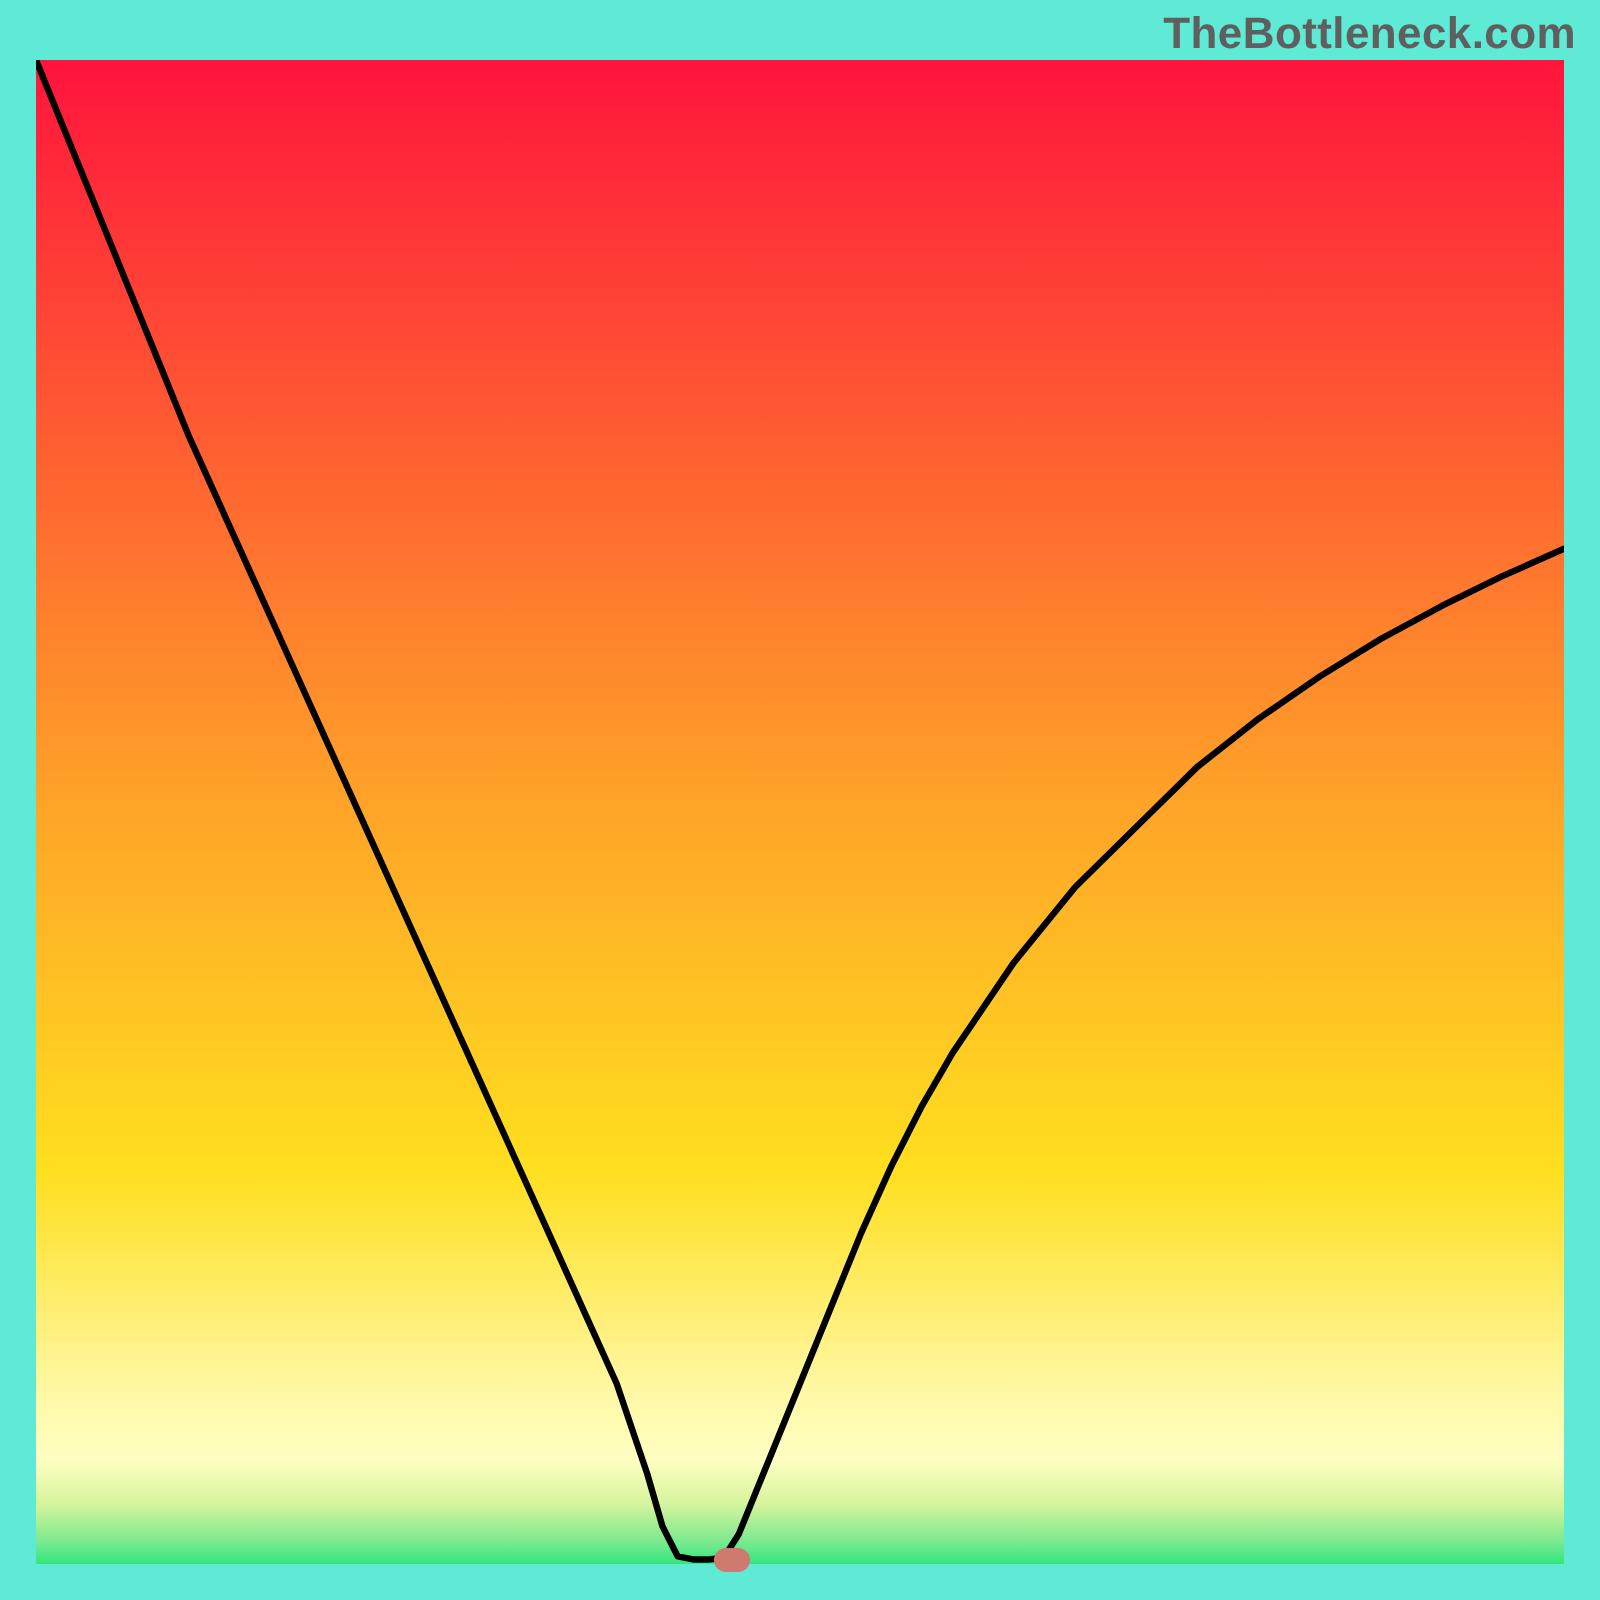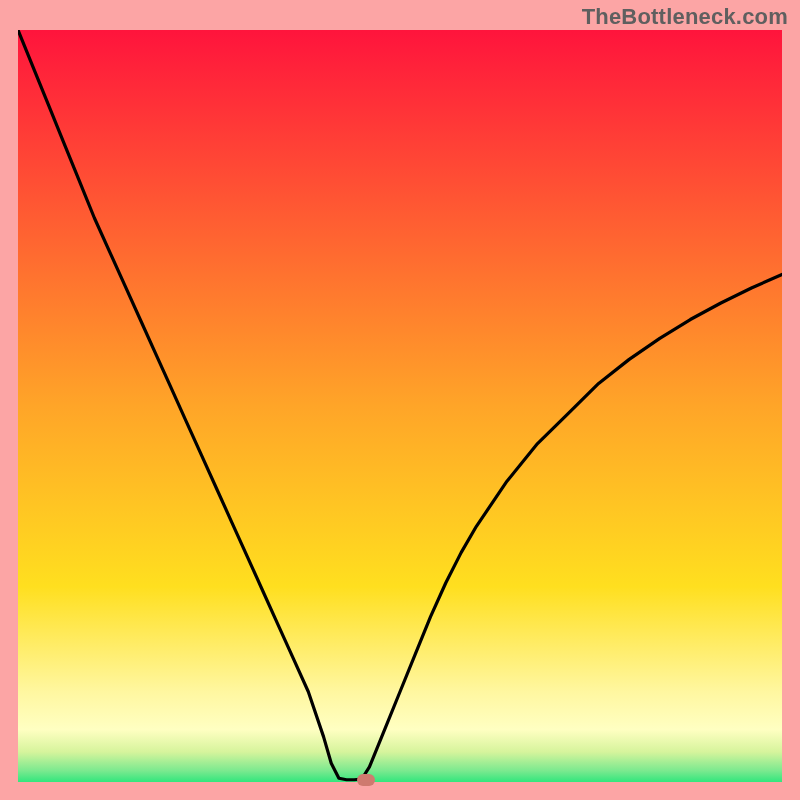--- a/index.html
+++ b/index.html
@@ -1,21 +1,21 @@
 <!DOCTYPE html>
 <html><head>
 <meta charset="utf-8">
 <style>
   * { margin: 0; padding: 0; box-sizing: border-box; }
   html, body { width: 800px; height: 800px; overflow: hidden; background: #000; }
   .frame {
     position: relative;
     width: 800px;
     height: 800px;
-    background: #fca5a5;
+    background: #5eead4;
   }
   .watermark {
     position: absolute;
     top: 4px;
     right: 12px;
     font-family: Arial, Helvetica, sans-serif;
     font-size: 22px;
     font-weight: 600;
     color: #5f5f5f;
     letter-spacing: 0.2px;

